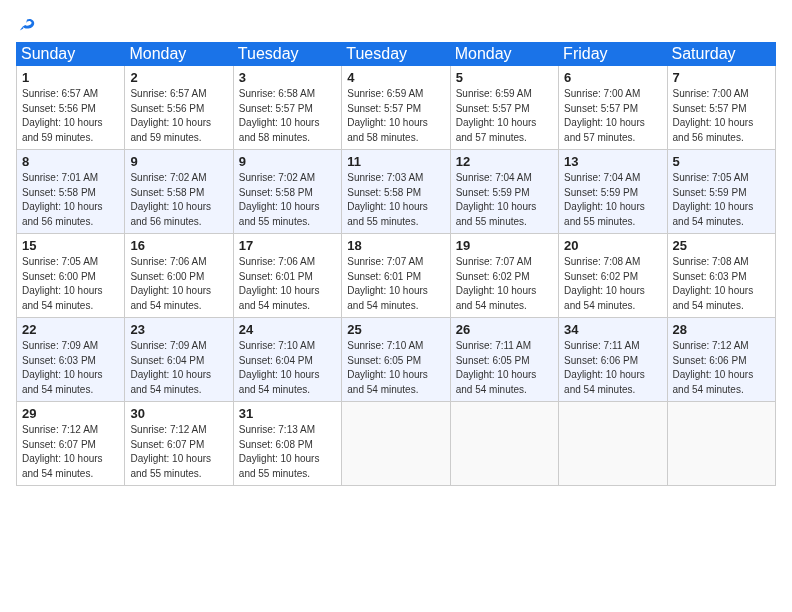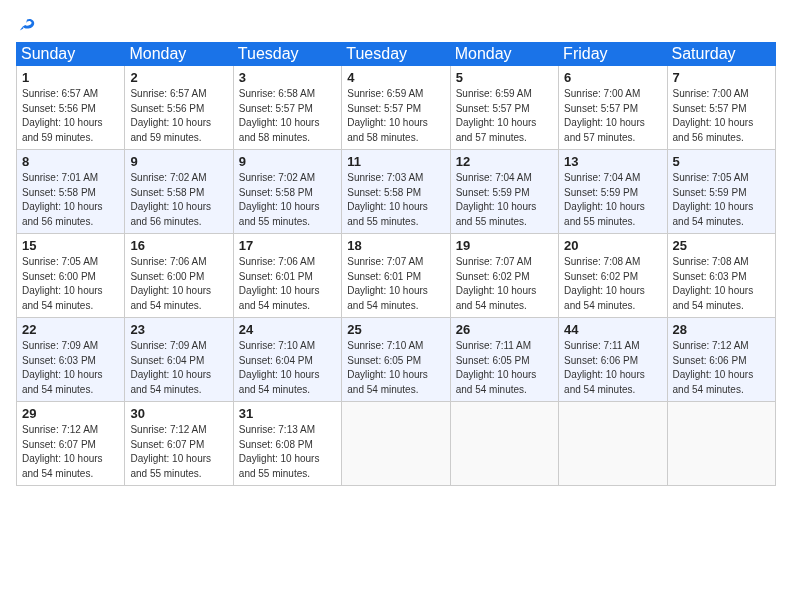--- a/index.html
+++ b/index.html
@@ -305,21 +305,21 @@
 and 54 minutes.</div>
         </td>
         <td>
           <span class="day-num">26</span>
           <div class="day-info" style="white-space: pre-line;">Sunrise: 7:11 AM
 Sunset: 6:05 PM
 Daylight: 10 hours
 and 54 minutes.</div>
         </td>
         <td>
-          <span class="day-num">44</span>
+          <span class="day-num">34</span>
           <div class="day-info" style="white-space: pre-line;">Sunrise: 7:11 AM
 Sunset: 6:06 PM
 Daylight: 10 hours
 and 54 minutes.</div>
         </td>
         <td>
           <span class="day-num">28</span>
           <div class="day-info" style="white-space: pre-line;">Sunrise: 7:12 AM
 Sunset: 6:06 PM
 Daylight: 10 hours

